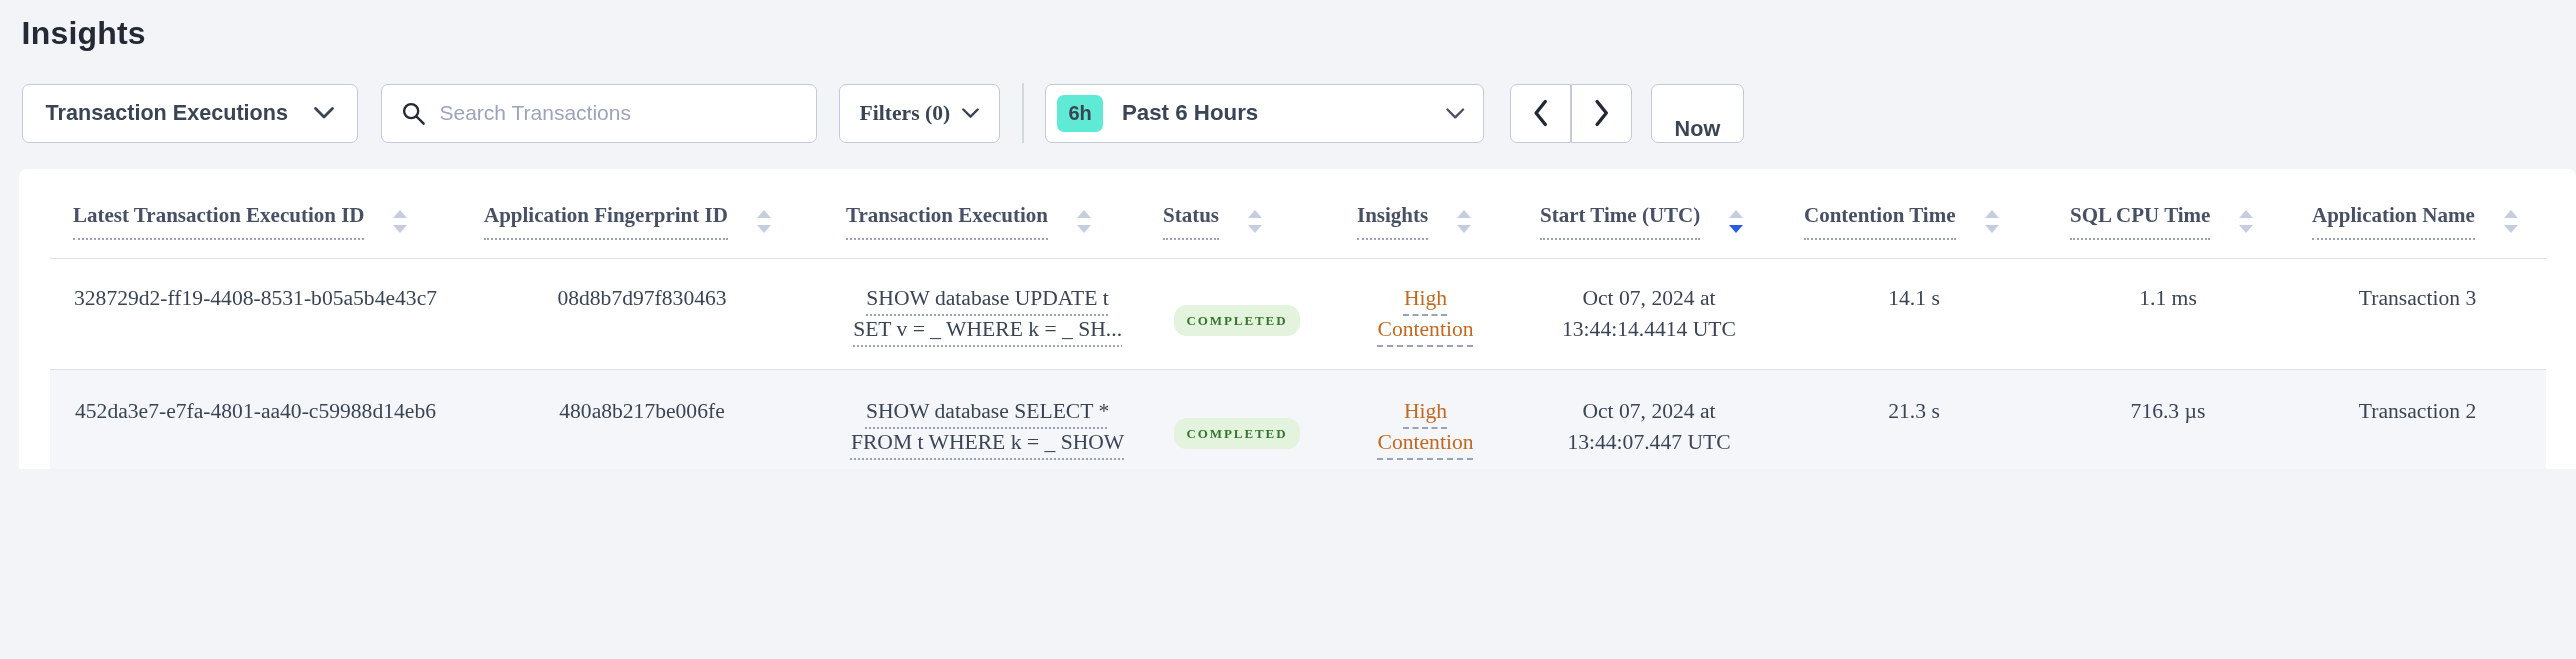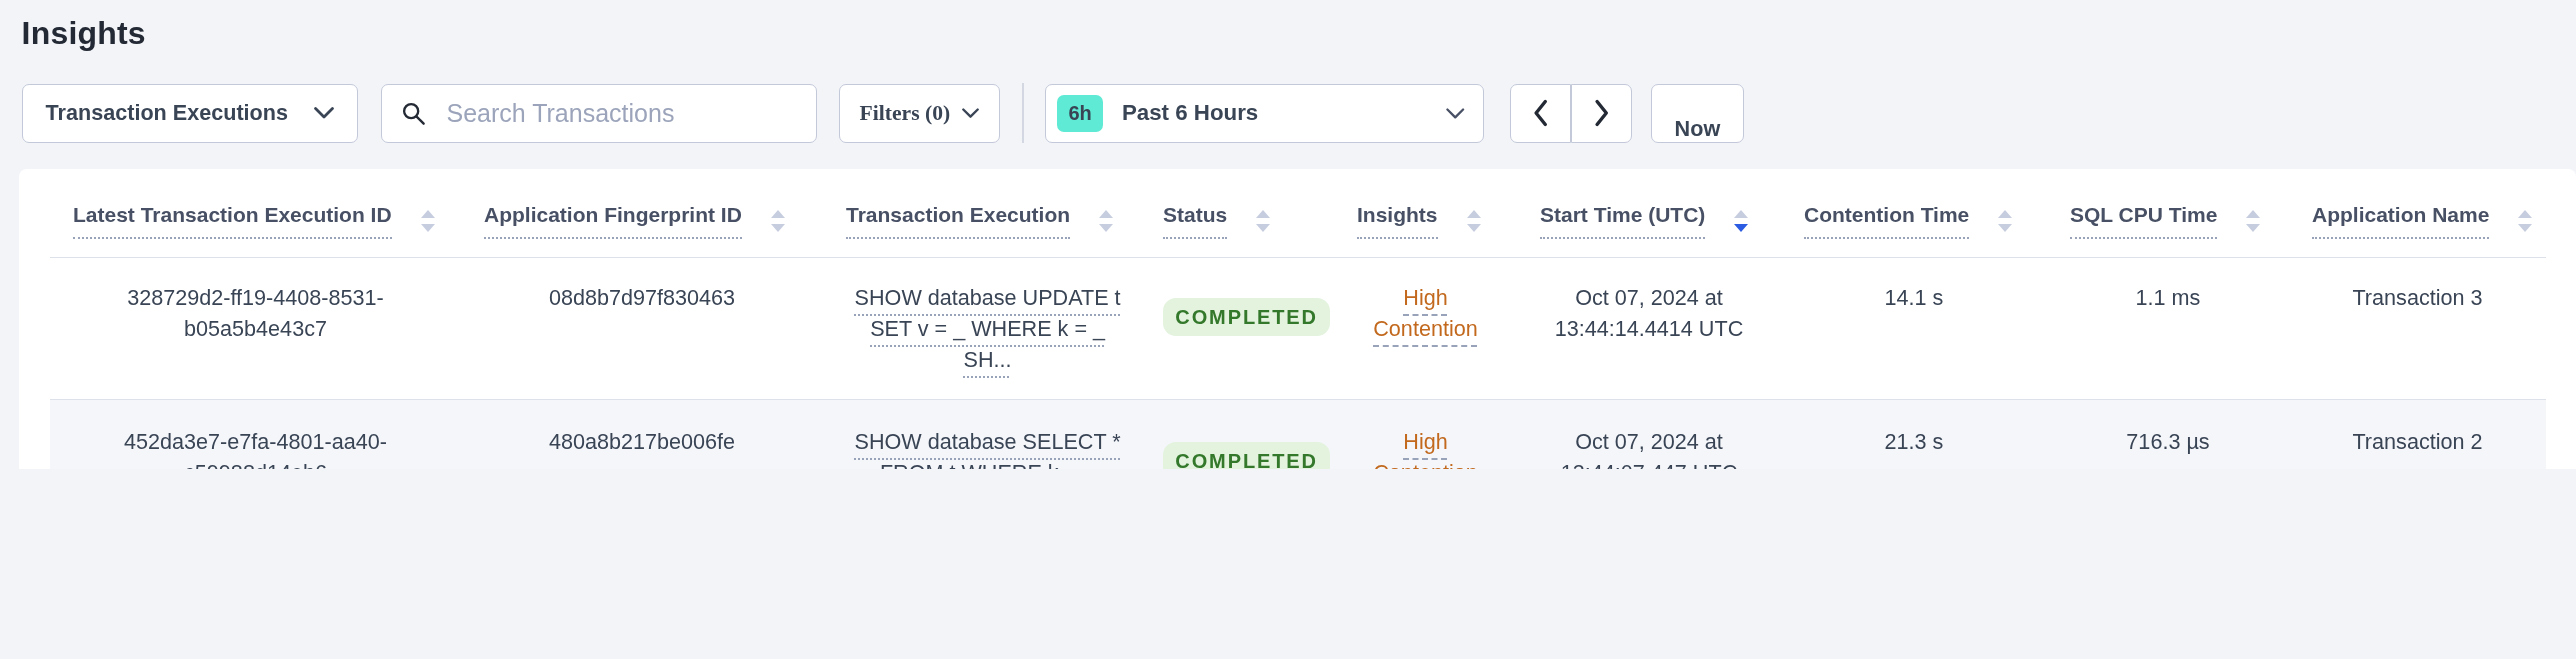--- a/index.html
+++ b/index.html
@@ -22,58 +22,58 @@
   .tabbar{margin-top:35px;padding-left:21.6px;border-bottom:1.5px solid #d6dae3;display:flex;gap:49px;}
   .tab{font-size:24px;line-height:26px;padding-bottom:21px;color:#394455;font-weight:500;position:relative;cursor:pointer;}
   .tab.active{color:var(--accent);font-weight:600;}
   .tab.active::after{content:"";position:absolute;left:0;right:0;bottom:-1.5px;height:5.4px;border-radius:3.1px;background:var(--accent);}
 
   
   .controls{margin:31px 21.6px 0;display:flex;align-items:center;}
   .ctl{height:59px;background:#fff;border:1.5px solid #c3c9d9;border-radius:7px;display:flex;align-items:center;font-size:21.6px;font-weight:600;color:#394455;cursor:pointer;}
   .dd-type{padding:0 23px;gap:26px;}
   .searchbox{width:436px;margin-left:23px;padding:0 18.5px;gap:14px;cursor:text;}
-  .searchbox input{border:none;outline:none;flex:1;font-family:inherit;font-size:25px;font-weight:400;color:#394455;background:transparent;margin-left:7px;}
+  .searchbox input{border:none;outline:none;flex:1;font-family:inherit;font-size:21px;font-weight:400;color:#394455;background:transparent;}
   .searchbox input::placeholder{color:#9ba4ba;}
   .dd-filters{margin-left:21.6px;padding:0 20px;gap:12.3px;font-family:Liberation Serif, serif;}
   .vdivider{width:1.5px;height:60px;background:#d2d7e2;margin:0 21.6px;}
   .timepicker{width:439px;padding:0 18.5px 0 10.8px;gap:18.5px;}
   .badge-6h{background:#5eead4;border-radius:7px;padding:8.5px 11.6px;font-size:20px;font-weight:700;color:#394455;line-height:1;}
   .time-label{font-size:22.3px;font-weight:600;flex:1;text-align:left;}
   .pn-group{margin-left:26px;display:flex;}
   .pn-btn{width:61px;height:59px;background:#fff;border:1.5px solid #c3c9d9;display:flex;align-items:center;justify-content:center;cursor:pointer;}
   .pn-prev{border-radius:7px 0 0 7px;border-right-width:0.8px;}
   .pn-next{border-radius:0 7px 7px 0;border-left-width:0.8px;}
   .btn-now{margin-left:18.5px;padding:0 23px;align-items:flex-end;}
   .chev{flex:none;}
 
   
   .results-count{margin:29px 21.6px 0;font-size:21.6px;color:#3b4a64;}
 
   
-  .card{margin:26px 0 0 19px;width:2557px;height:333px;background:#fff;border-radius:7.7px 7.7px 0 0;}
+  .card{margin:26px 0 0 19px;width:2557px;height:333px;background:#fff;border-radius:7.7px 7.7px 0 0;font-family:Liberation Serif, serif;}
   .tablewrap{padding:0 31px;}
   table{width:100%;border-collapse:collapse;table-layout:fixed;}
   th,td{text-align:left;vertical-align:top;padding-left:23px;padding-right:23px;}
   th{padding-top:34px;padding-bottom:18.5px;border-bottom:1.5px solid #dde1e9;font-size:21px;font-weight:700;color:#475064;cursor:pointer;}
   .th-flex{display:flex;align-items:center;}
   .th-label{border-bottom:2.3px dotted #98a2b8;padding-bottom:9.2px;white-space:nowrap;}
   .sorter{margin-left:29px;display:flex;flex-direction:column;gap:6.2px;flex:none;cursor:pointer;}
   .tri-up{width:0;height:0;border-left:7px solid transparent;border-right:7px solid transparent;border-bottom:8.5px solid #c6cddf;}
   .tri-down{width:0;height:0;border-left:7px solid transparent;border-right:7px solid transparent;border-top:8.5px solid #c6cddf;}
   .tri-down.active{border-top-color:#2b5ce2;}
 
   td{font-size:21.6px;line-height:31px;color:#394455;padding-top:24px;padding-bottom:24px;border-bottom:1.5px solid #dde1e9;text-align:center;}
   tr.row-hover td{background:#f4f6fa;}
   tr.last td{border-bottom:4.6px solid #d8dce6;padding-top:26px;padding-bottom:35px;}
   .col-exec{padding-right:10.8px;}
 
   .sql-link{color:#394455;text-decoration:underline dotted #98a2b8;text-decoration-thickness:2.3px;text-underline-offset:9.2px;white-space:pre-line;cursor:pointer;}
   .insight-link{color:var(--insight-warning);text-decoration:underline dashed #98a2b8;text-decoration-thickness:2.3px;text-underline-offset:8.5px;cursor:pointer;}
-  .status-badge{display:inline-block;background:var(--status-completed-bg);color:var(--status-completed-text);font-size:20px;font-weight:700;letter-spacing:1.9px;line-height:1;padding:9.2px 12.3px;border-radius:13px;margin-top:16px;}
+  .status-badge{display:inline-block;background:var(--status-completed-bg);color:var(--status-completed-text);font-size:13px;font-weight:700;letter-spacing:1.9px;line-height:1;padding:9.2px 12.3px;border-radius:13px;margin-top:22px;}
 </style>
 </head>
 <body>
 
 <div class="page">
 
   <div class="page-title">Insights</div>
 
 
   <div class="controls">

